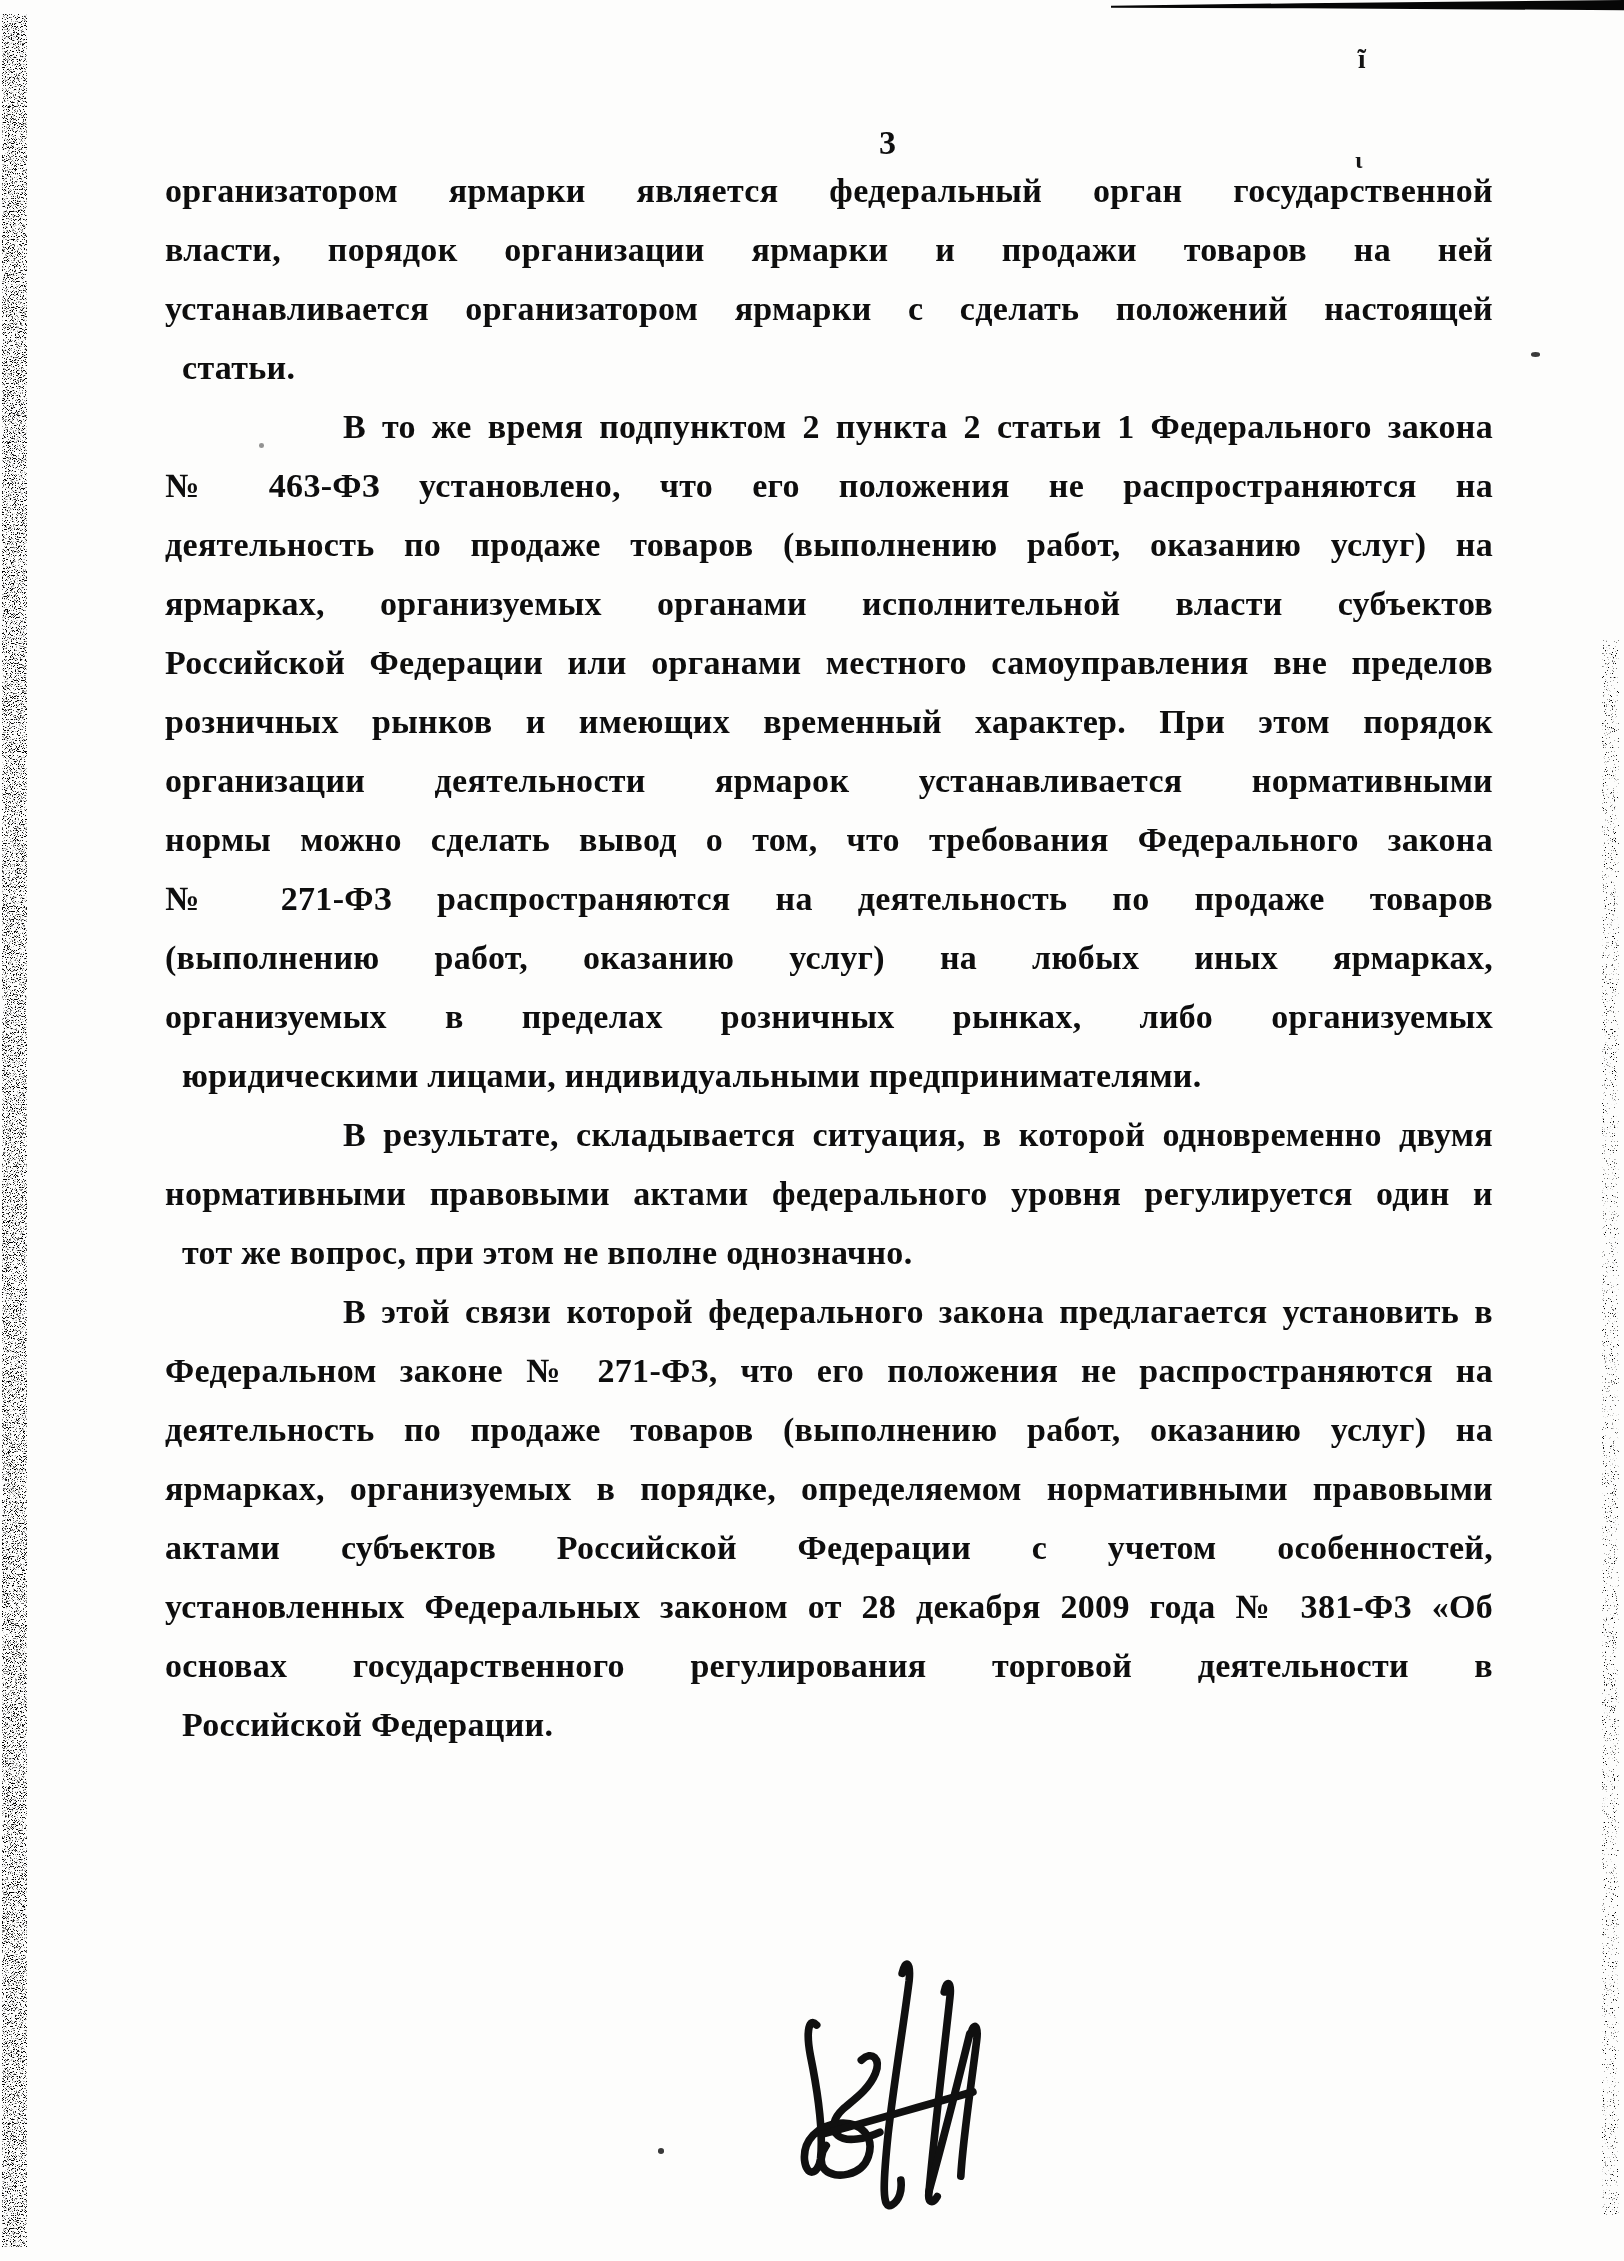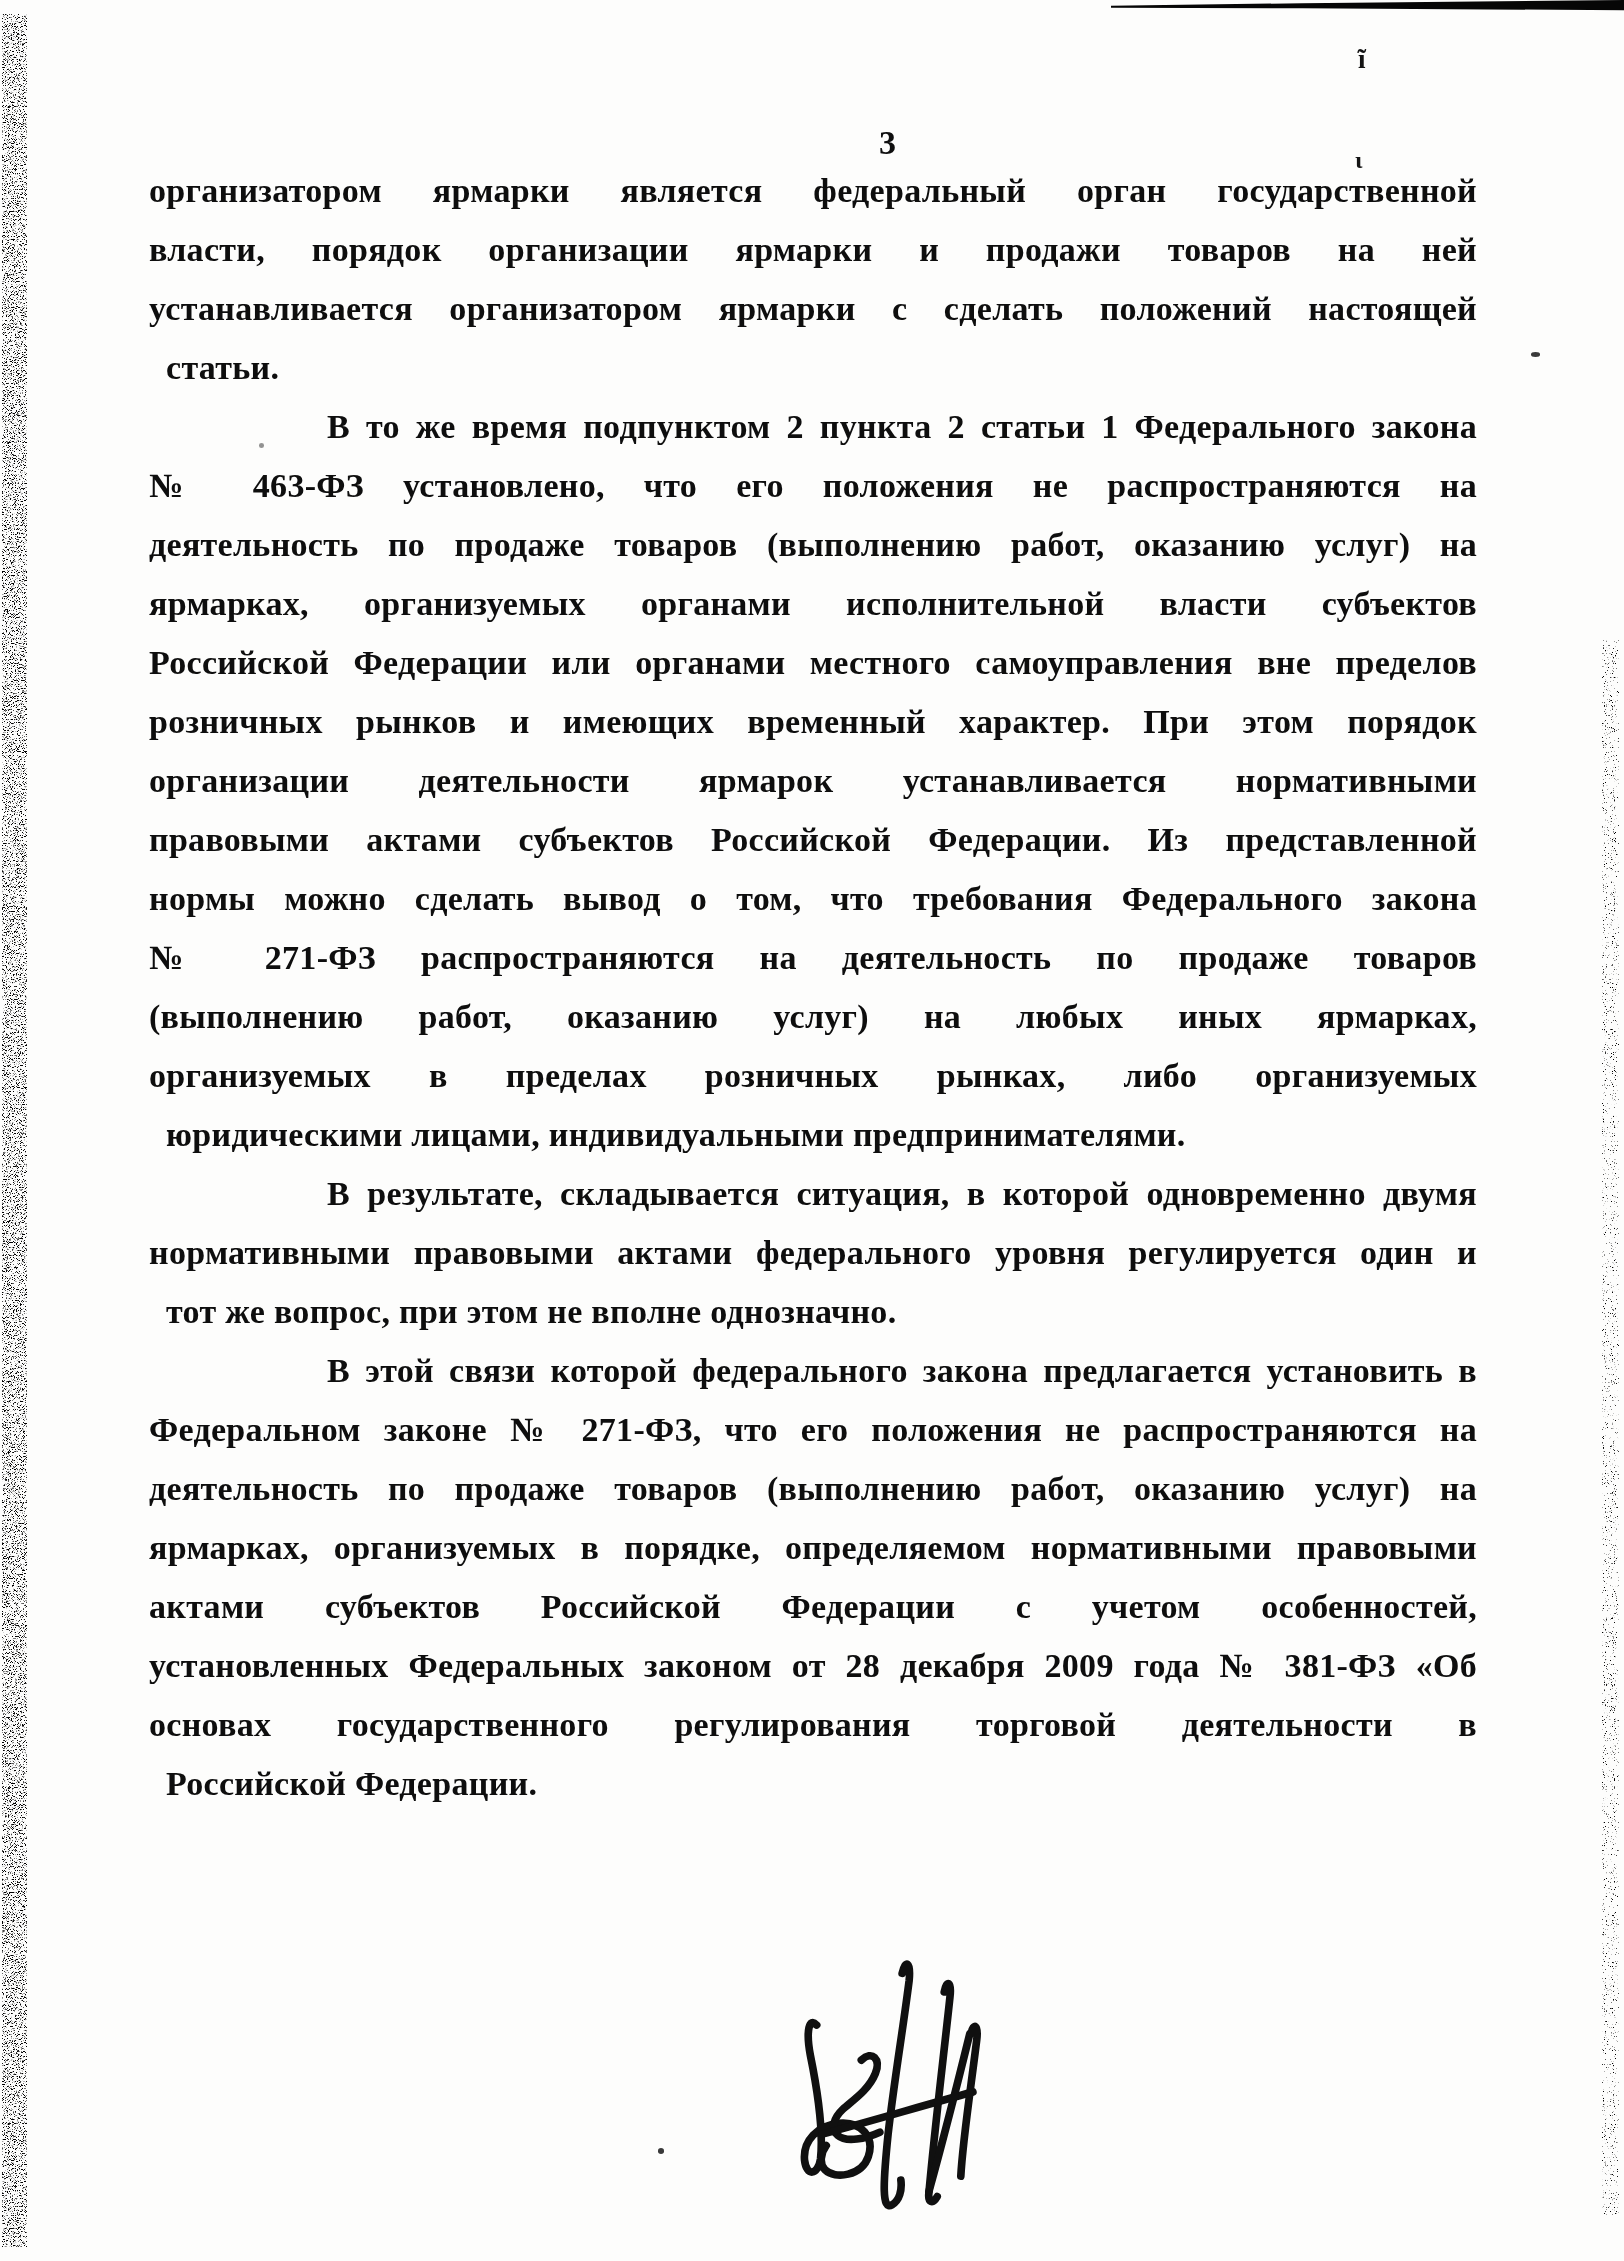--- a/index.html
+++ b/index.html
@@ -15,21 +15,21 @@
   .page-number {
     position: absolute;
     top: 126px;
     left: 879px;
     font-size: 34px;
     font-weight: bold;
     line-height: 1;
   }
   .text-block {
     position: absolute;
-    left: 149px;
+    left: 165px;
     top: 161px;
     width: 1328px;
     font-size: 34px;
     font-weight: bold;
   }
   .line {
     height: 59px;
     line-height: 59px;
     text-align: justify;
     text-align-last: justify;
@@ -128,21 +128,20 @@
       <div class="line">власти, порядок организации ярмарки и продажи товаров на ней</div>
       <div class="line">устанавливается организатором ярмарки с сделать положений настоящей</div>
       <div class="line last">статьи.</div>
       <div class="line indent">В то же время подпунктом 2 пункта 2 статьи 1 Федерального закона</div>
       <div class="line">№ 463-ФЗ установлено, что его положения не распространяются на</div>
       <div class="line">деятельность по продаже товаров (выполнению работ, оказанию услуг) на</div>
       <div class="line">ярмарках, организуемых органами исполнительной власти субъектов</div>
       <div class="line">Российской Федерации или органами местного самоуправления вне пределов</div>
       <div class="line">розничных рынков и имеющих временный характер. При этом порядок</div>
       <div class="line">организации деятельности ярмарок устанавливается нормативными</div>
-      <div class="line">правовыми актами субъектов Российской Федерации. Из представленной</div>
       <div class="line">нормы можно сделать вывод о том, что требования Федерального закона</div>
       <div class="line">№ 271-ФЗ распространяются на деятельность по продаже товаров</div>
       <div class="line">(выполнению работ, оказанию услуг) на любых иных ярмарках,</div>
       <div class="line">организуемых в пределах розничных рынках, либо организуемых</div>
       <div class="line last">юридическими лицами, индивидуальными предпринимателями.</div>
       <div class="line indent">В результате, складывается ситуация, в которой одновременно двумя</div>
       <div class="line">нормативными правовыми актами федерального уровня регулируется один и</div>
       <div class="line last">тот же вопрос, при этом не вполне однозначно.</div>
       <div class="line indent">В этой связи которой федерального закона предлагается установить в</div>
       <div class="line">Федеральном законе № 271-ФЗ, что его положения не распространяются на</div>

